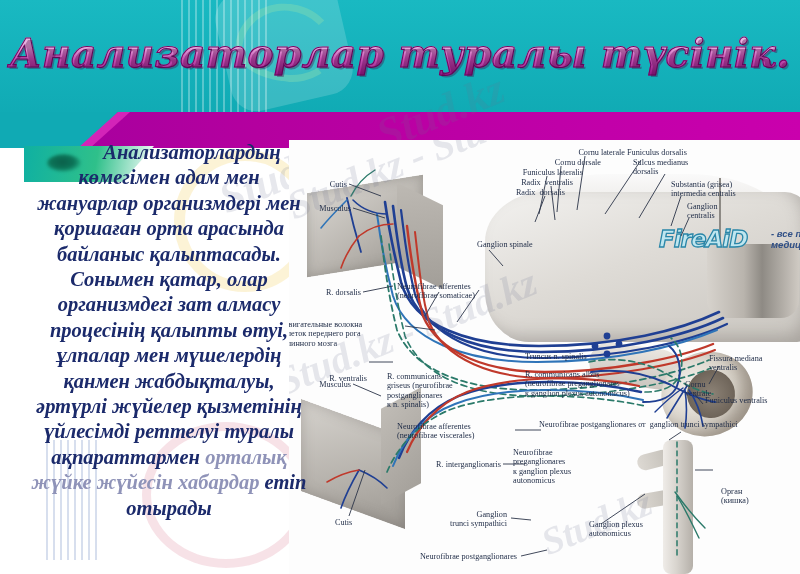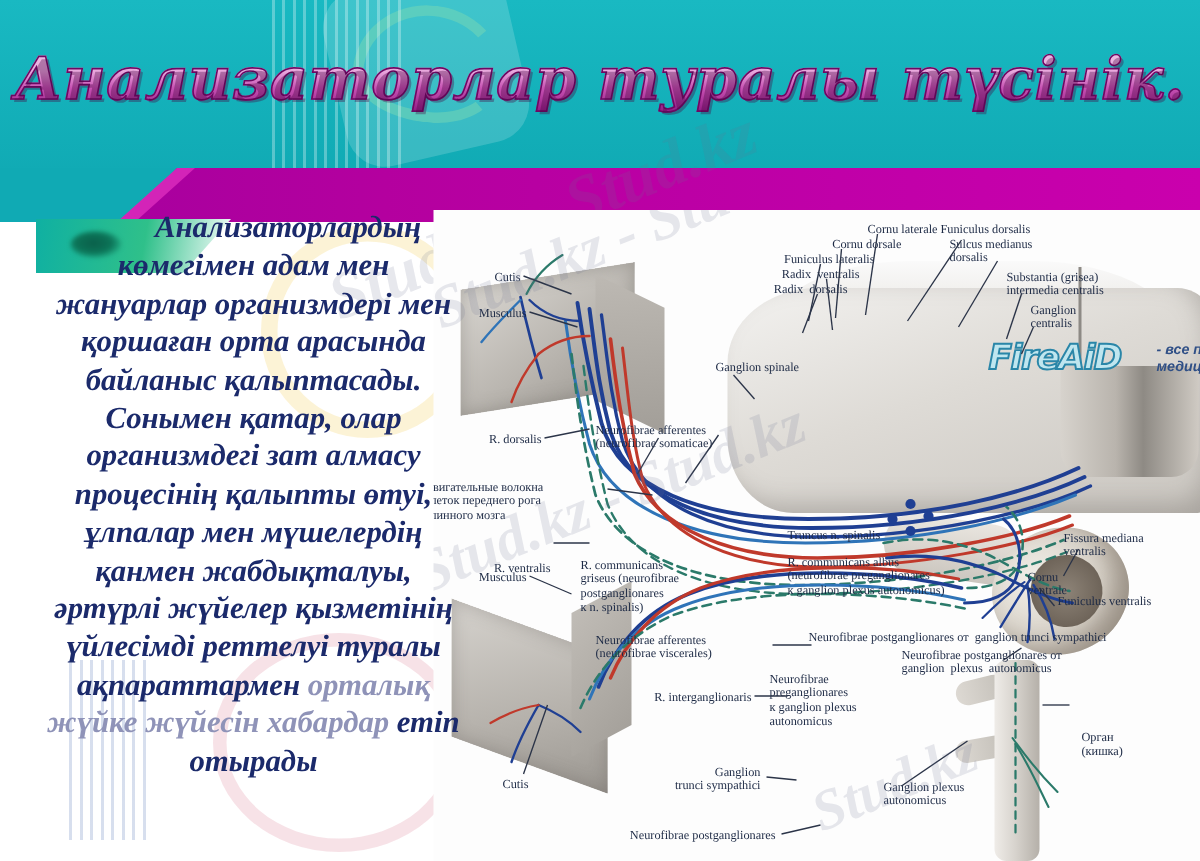--- a/index.html
+++ b/index.html
@@ -268,22 +268,20 @@
     <div class="dlabel" style="left:236px;top:212px;width:110px;">Truncus n. spinalis</div>
     <div class="dlabel" style="left:236px;top:230px;width:160px;">R. communicans albus
 (neurofibrae preganglionares
 к ganglion plexus autonomicus)</div>
     <div class="dlabel" style="left:396px;top:240px;width:48px;">Cornu
 ventrale</div>
     <div class="dlabel" style="left:420px;top:214px;width:86px;">Fissura mediana
 ventralis</div>
     <div class="dlabel" style="left:416px;top:256px;width:94px;">Funiculus ventralis</div>
     <div class="dlabel" style="left:250px;top:280px;width:240px;">Neurofibrae postganglionares от  ganglion trunci sympathici</div>
-    <div class="dlabel" style="left:312px;top:292px;width:168px;">Neurofibrae postganglionares от
-ganglion  plexus  autonomicus</div>
     <div class="dlabel" style="left:224px;top:308px;width:94px;">Neurofibrae
 preganglionares
 к ganglion plexus
 autonomicus</div>
     <div class="dlabel" style="left:432px;top:322px;width:56px;margin-top:25px;">Орган
 (кишка)</div>
     <div class="dlabel" style="left:300px;top:380px;width:100px;">Ganglion plexus
 autonomicus</div>
 
     <svg class="nerves" viewBox="0 0 511 434" style="pointer-events:none;">

